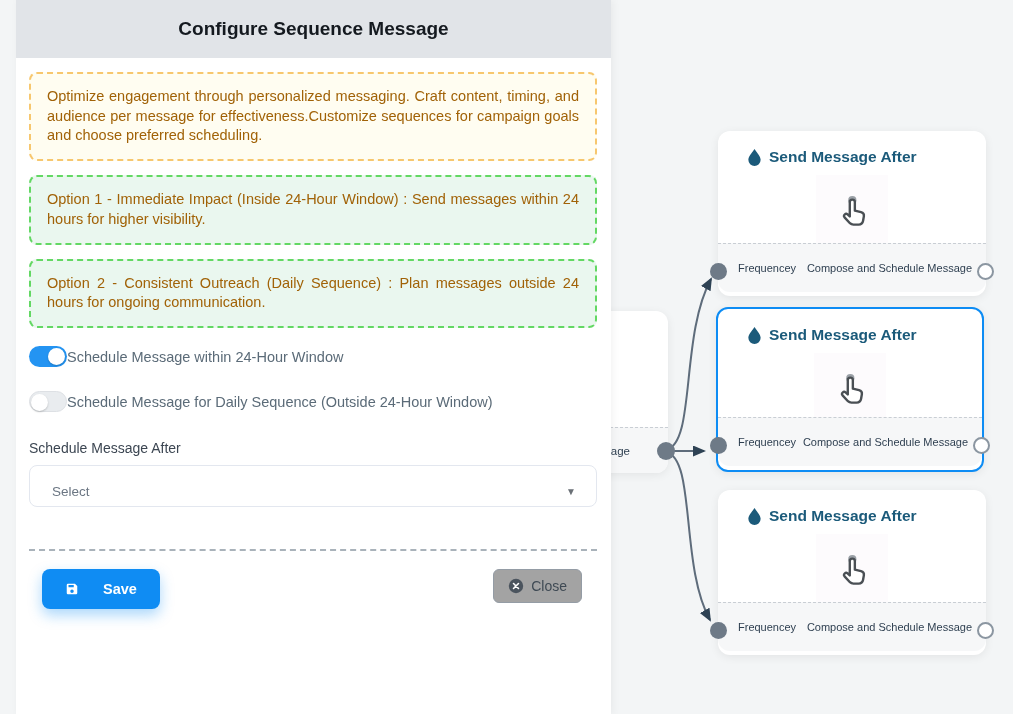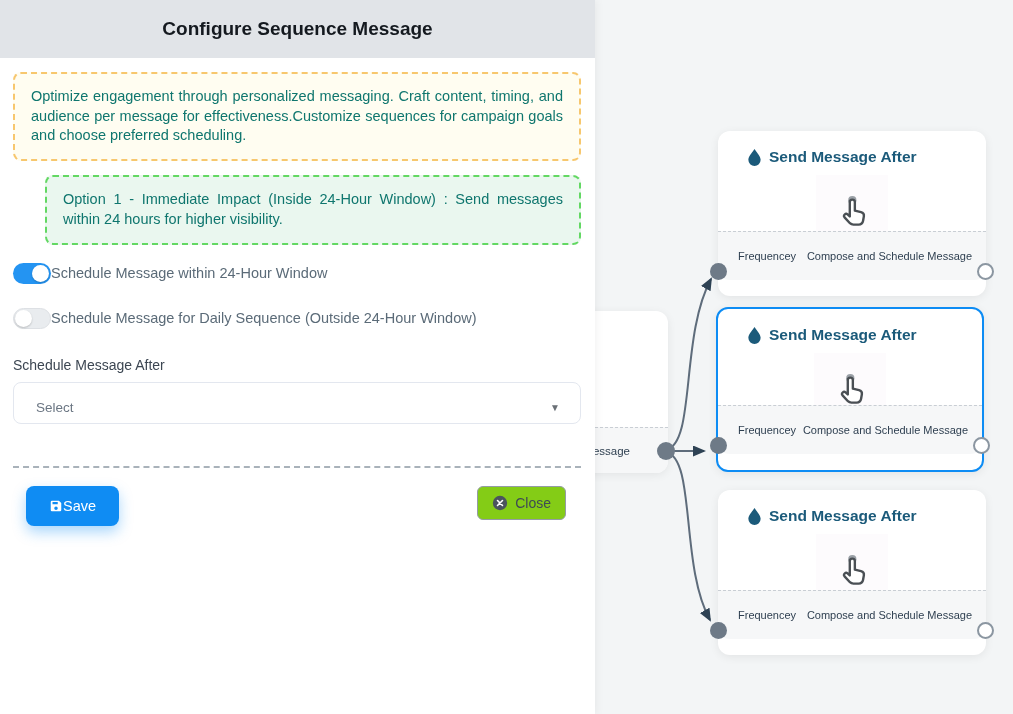--- a/index.html
+++ b/index.html
@@ -9,51 +9,51 @@
   
   .flow-area { position:absolute; inset:0; background:#f3f5f6; }
 
   .flow-node { position:absolute; width:268px; height:165px; background:#fff;
     border-radius:12px; box-shadow:0 2px 10px rgba(0,0,0,.07); z-index:3; }
   .flow-node.selected { border:2px solid #0d8cf4; }
   .node-header { display:flex; align-items:center; gap:8px; padding:17px 0 0 30px;
     color:#1b5a7a; font-weight:bold; font-size:15.5px; }
   .hand-box { position:absolute; top:44px; left:50%; transform:translateX(-50%);
     width:72px; height:72px; background:#fdfbfd; display:flex; align-items:center; justify-content:center; }
-  .node-footer { position:absolute; left:0; right:0; bottom:16px; height:49px;
+  .node-footer { position:absolute; left:0; right:0; bottom:4px; height:49px;
     background:#f6f7f8; border-top:1.5px dashed #c9ced4; border-radius:0 0 12px 12px;
     display:flex; align-items:center; justify-content:space-between;
     padding:0 14px 0 20px; font-size:11px; color:#2e3f50; }
   .handle { position:absolute; width:17px; height:17px; border-radius:50%; z-index:5; }
   .handle.left  { left:-8px; bottom:16px; background:#6e7a87; }
   .handle.right { right:-8px; bottom:16px; background:#fff; border:2.5px solid #8b96a1; }
 
   
   .partial-node { position:absolute; left:560px; top:311px; width:108px; height:162px;
     background:#fff; border-radius:12px; box-shadow:0 2px 10px rgba(0,0,0,.07); z-index:1; }
   .partial-node .pn-footer { position:absolute; left:0; right:0; bottom:0; height:46px;
     background:#f6f7f8; border-top:1.5px dashed #c9ced4; border-radius:0 0 12px 12px;
     display:flex; align-items:center; padding-left:8px; font-size:11.5px; color:#2e3f50; }
   .src-handle { position:absolute; left:657px; top:442px; width:18px; height:18px;
     border-radius:50%; background:#6e7a87; z-index:4; }
 
   svg.edges { position:absolute; inset:0; z-index:2; pointer-events:none; }
 
   
-  .panel { position:absolute; left:0; top:0; width:595px; height:714px; background:#fff;
+  .panel { position:absolute; left:16px; top:0; width:595px; height:714px; background:#fff;
     z-index:20; box-shadow:2px 0 8px rgba(0,0,0,.05); }
   .panel-header { height:58px; background:#e1e4e8; display:flex; align-items:center;
     justify-content:center; }
   .panel-title { font-size:19px; font-weight:bold; color:#14191f; }
   .panel-content { padding:14px 14px 0 13px; }
 
-  .box { border-radius:8px; padding:13px 16px; font-size:14.5px; color:#0f766e;
+  .box { border-radius:8px; padding:13px 16px; font-size:14.5px; color:#a16207;
     text-align:justify; line-height:1.36; margin-bottom:14px; }
   .box.yellow { background:#fffdf1; border:2px dashed #f7c76e; }
-  .box.green  { background:#eaf7ef; border:2px dashed #63d863;margin-left:32px; }
+  .box.green  { background:#eaf7ef; border:2px dashed #63d863; }
 
   .toggle-row { display:flex; align-items:center; margin-top:18px; }
   .switch { width:38px; height:21px; border-radius:11px; position:relative; flex:0 0 auto; cursor:pointer; }
   .switch.on  { background:#2494f2; }
   .switch.off { background:#e9ecef; border:1px solid #dde0e4; }
   .switch .knob { position:absolute; top:2px; width:17px; height:17px; border-radius:50%;
     background:#fff; box-shadow:0 1px 2px rgba(0,0,0,.2); }
   .switch.on .knob { right:2px; }
   .switch.off .knob { left:1px; top:1.5px; }
   .toggle-label { font-size:14.5px; color:#5b6b78; }
@@ -61,24 +61,24 @@
   .field-label { margin-top:28px; font-size:14px; color:#3c4652; }
   .select-box { margin-top:9px; height:42px; border:1px solid #e3e7ef; border-radius:8px;
     background:#fff; display:flex; align-items:center; justify-content:space-between;
     padding:10px 20px 0 22px; cursor:pointer; }
   .select-value { font-size:13.5px; color:#6b7683; }
   .select-caret { font-size:10px; color:#6a7076; }
 
   .footer-sep { margin-top:42px; border-top:2px dashed #a9b2ba; }
   .panel-footer { display:flex; align-items:flex-start; justify-content:space-between;
     padding:18px 15px 0 13px; }
-  .save-btn { display:flex; align-items:center; gap:0; background:#0f8cf3; color:#fff;
-    font-size:14.5px; font-weight:normal; border:none; border-radius:8px; padding:12px 23px;
+  .save-btn { display:flex; align-items:center; gap:24px; background:#0f8cf3; color:#fff;
+    font-size:14.5px; font-weight:bold; border:none; border-radius:8px; padding:12px 23px;
     cursor:pointer; box-shadow:0 6px 14px rgba(15,140,243,.35); }
-  .close-btn { display:flex; align-items:center; gap:7px; background:#84cc16; color:#3f4a54;
+  .close-btn { display:flex; align-items:center; gap:7px; background:#a3a3a3; color:#3f4a54;
     font-size:14px; border:1px solid #949ca5; border-radius:6px; padding:8px 14px; cursor:pointer; }
   .icon { display:inline-flex; }
 </style>
 </head>
 <body>
 
 <div class="flow-area">
 
   <div class="partial-node">
     <div class="pn-footer">
@@ -169,20 +169,21 @@
 </div>
 
 <div class="panel">
   <div class="panel-header">
     <div class="panel-title">Configure Sequence Message</div>
   </div>
 
   <div class="panel-content">
     <div class="box yellow">Optimize engagement through personalized messaging. Craft content, timing, and audience per message for effectiveness.Customize sequences for campaign goals and choose preferred scheduling.</div>
     <div class="box green">Option 1 - Immediate Impact (Inside 24-Hour Window) : Send messages within 24 hours for higher visibility.</div>
+    <div class="box green">Option 2 - Consistent Outreach (Daily Sequence) : Plan messages outside 24 hours for ongoing communication.</div>
 
     <div class="toggle-row">
       <div class="switch on">
           <div class="knob"></div>
         </div>
       <div class="toggle-label">Schedule Message within 24-Hour Window</div>
     </div>
     <div class="toggle-row" style="margin-top:24px;">
       <div class="switch off">
           <div class="knob"></div>

